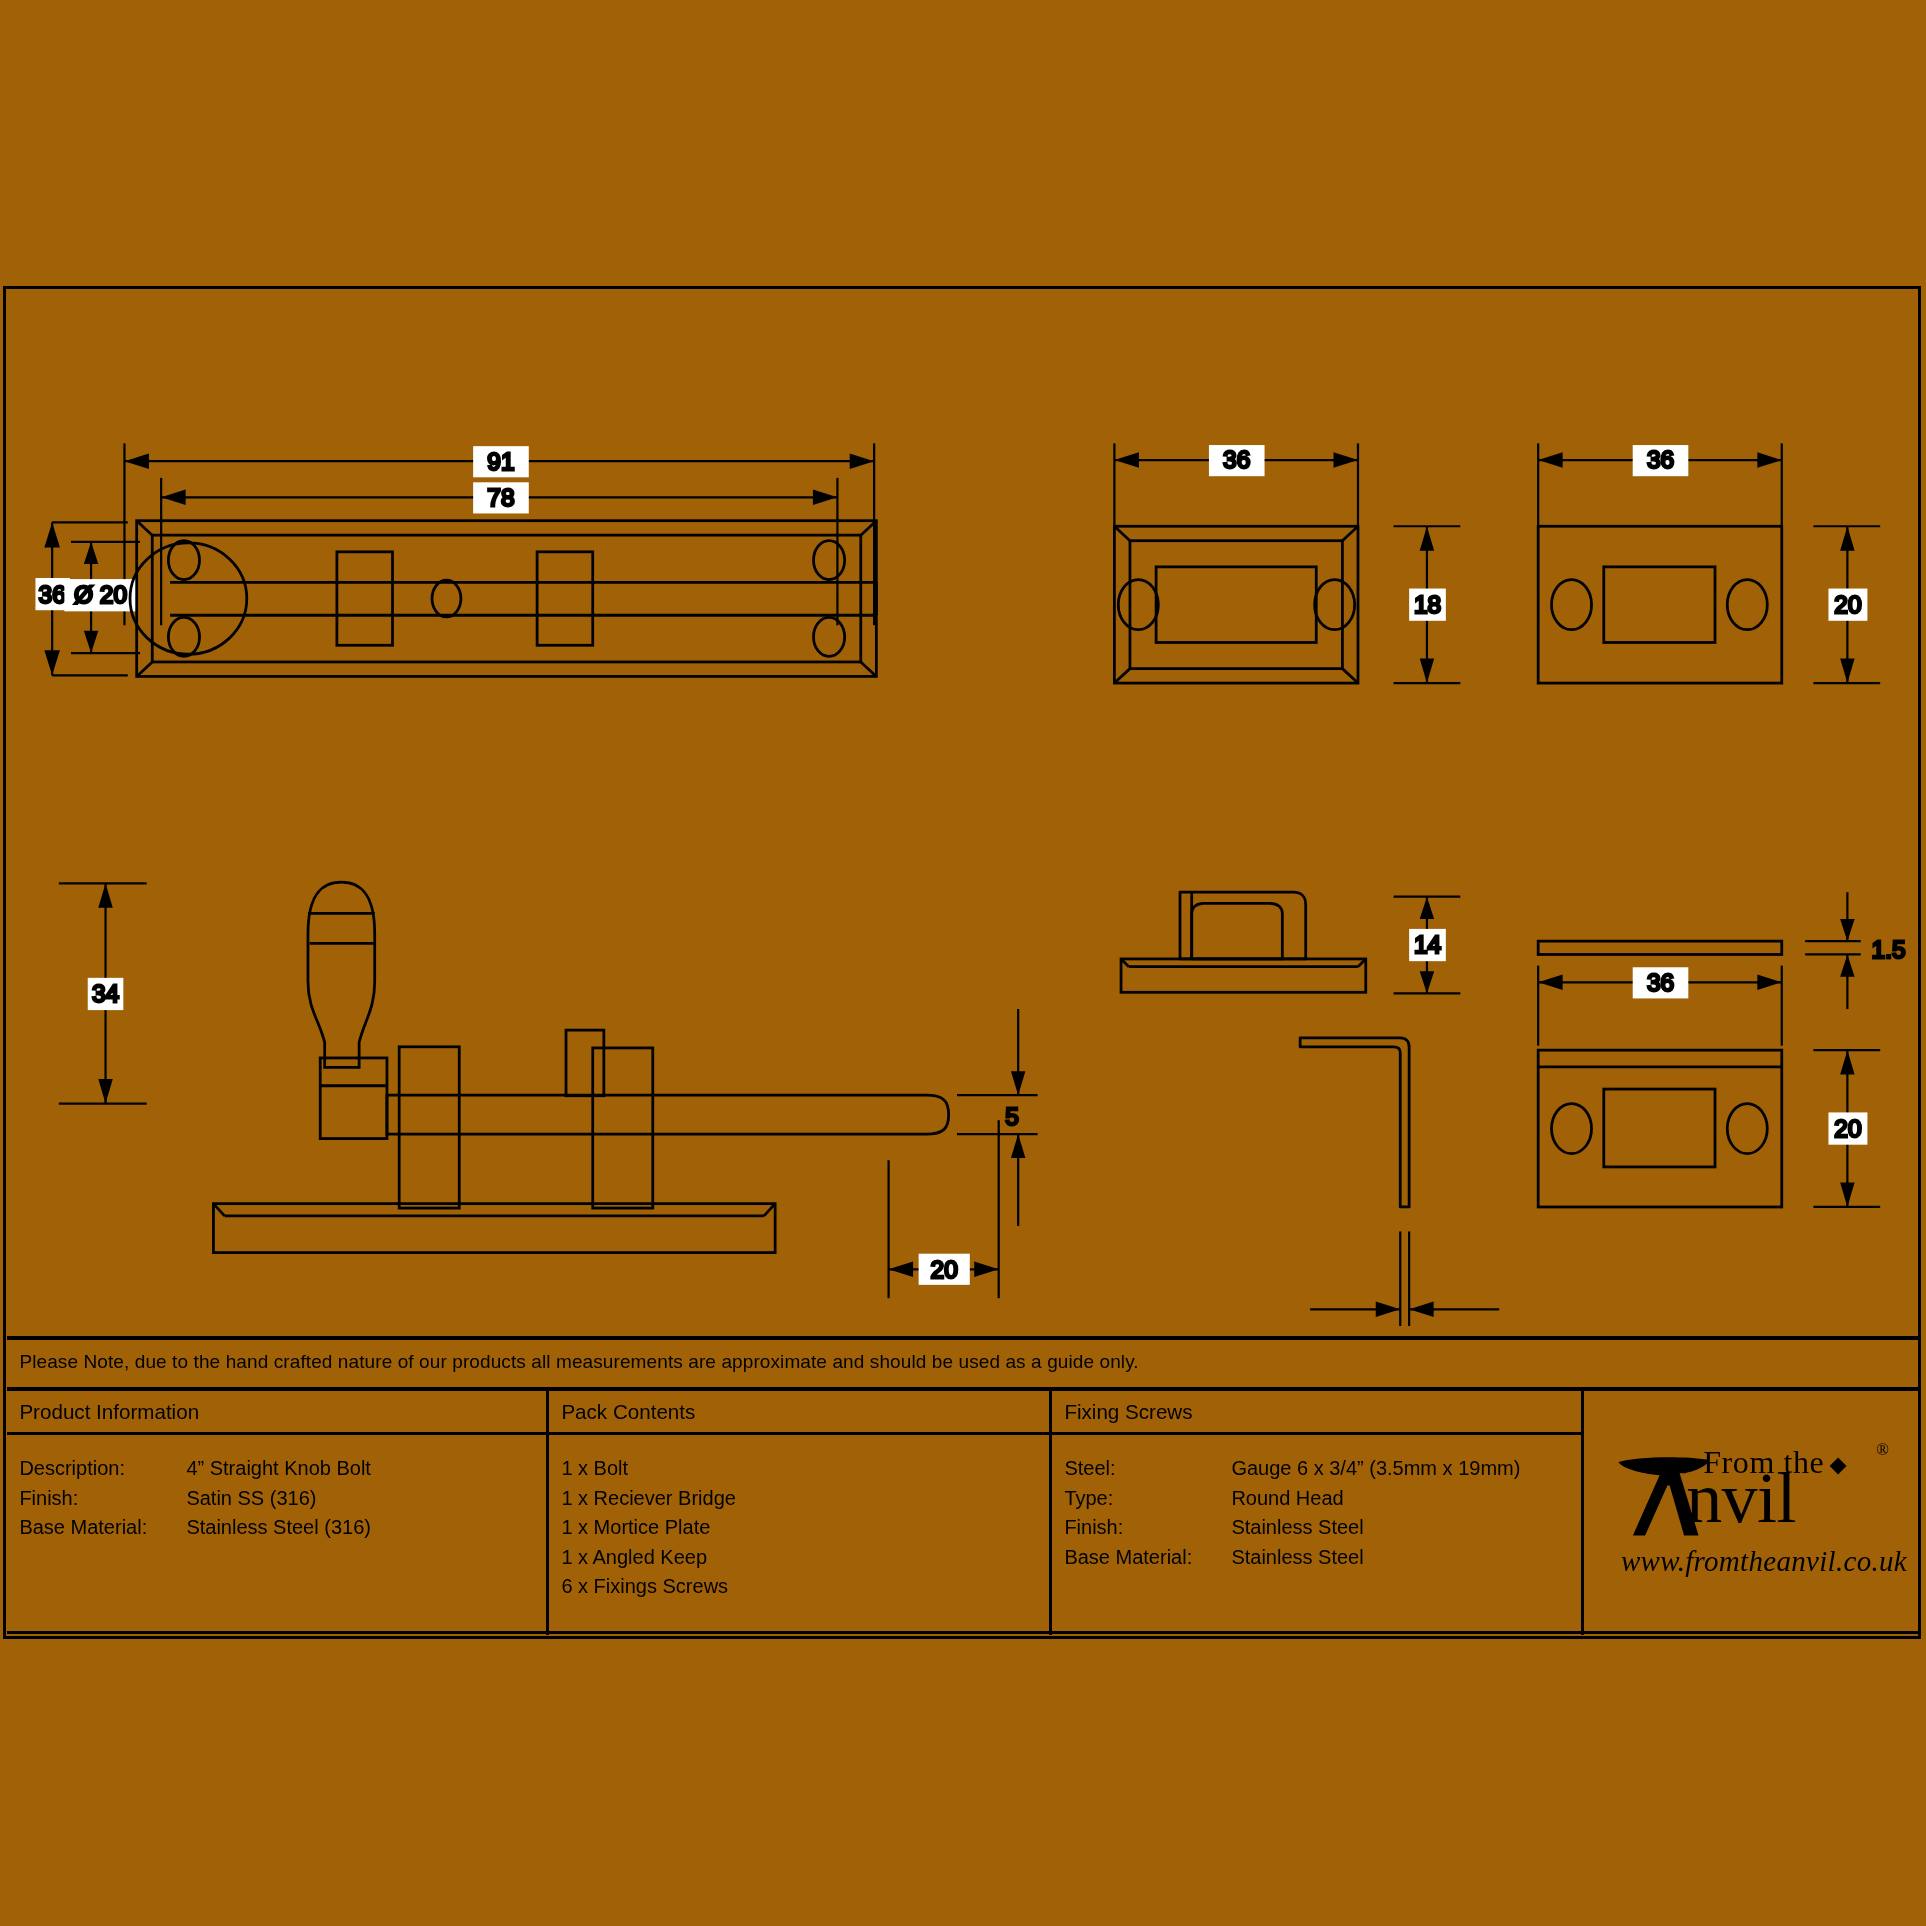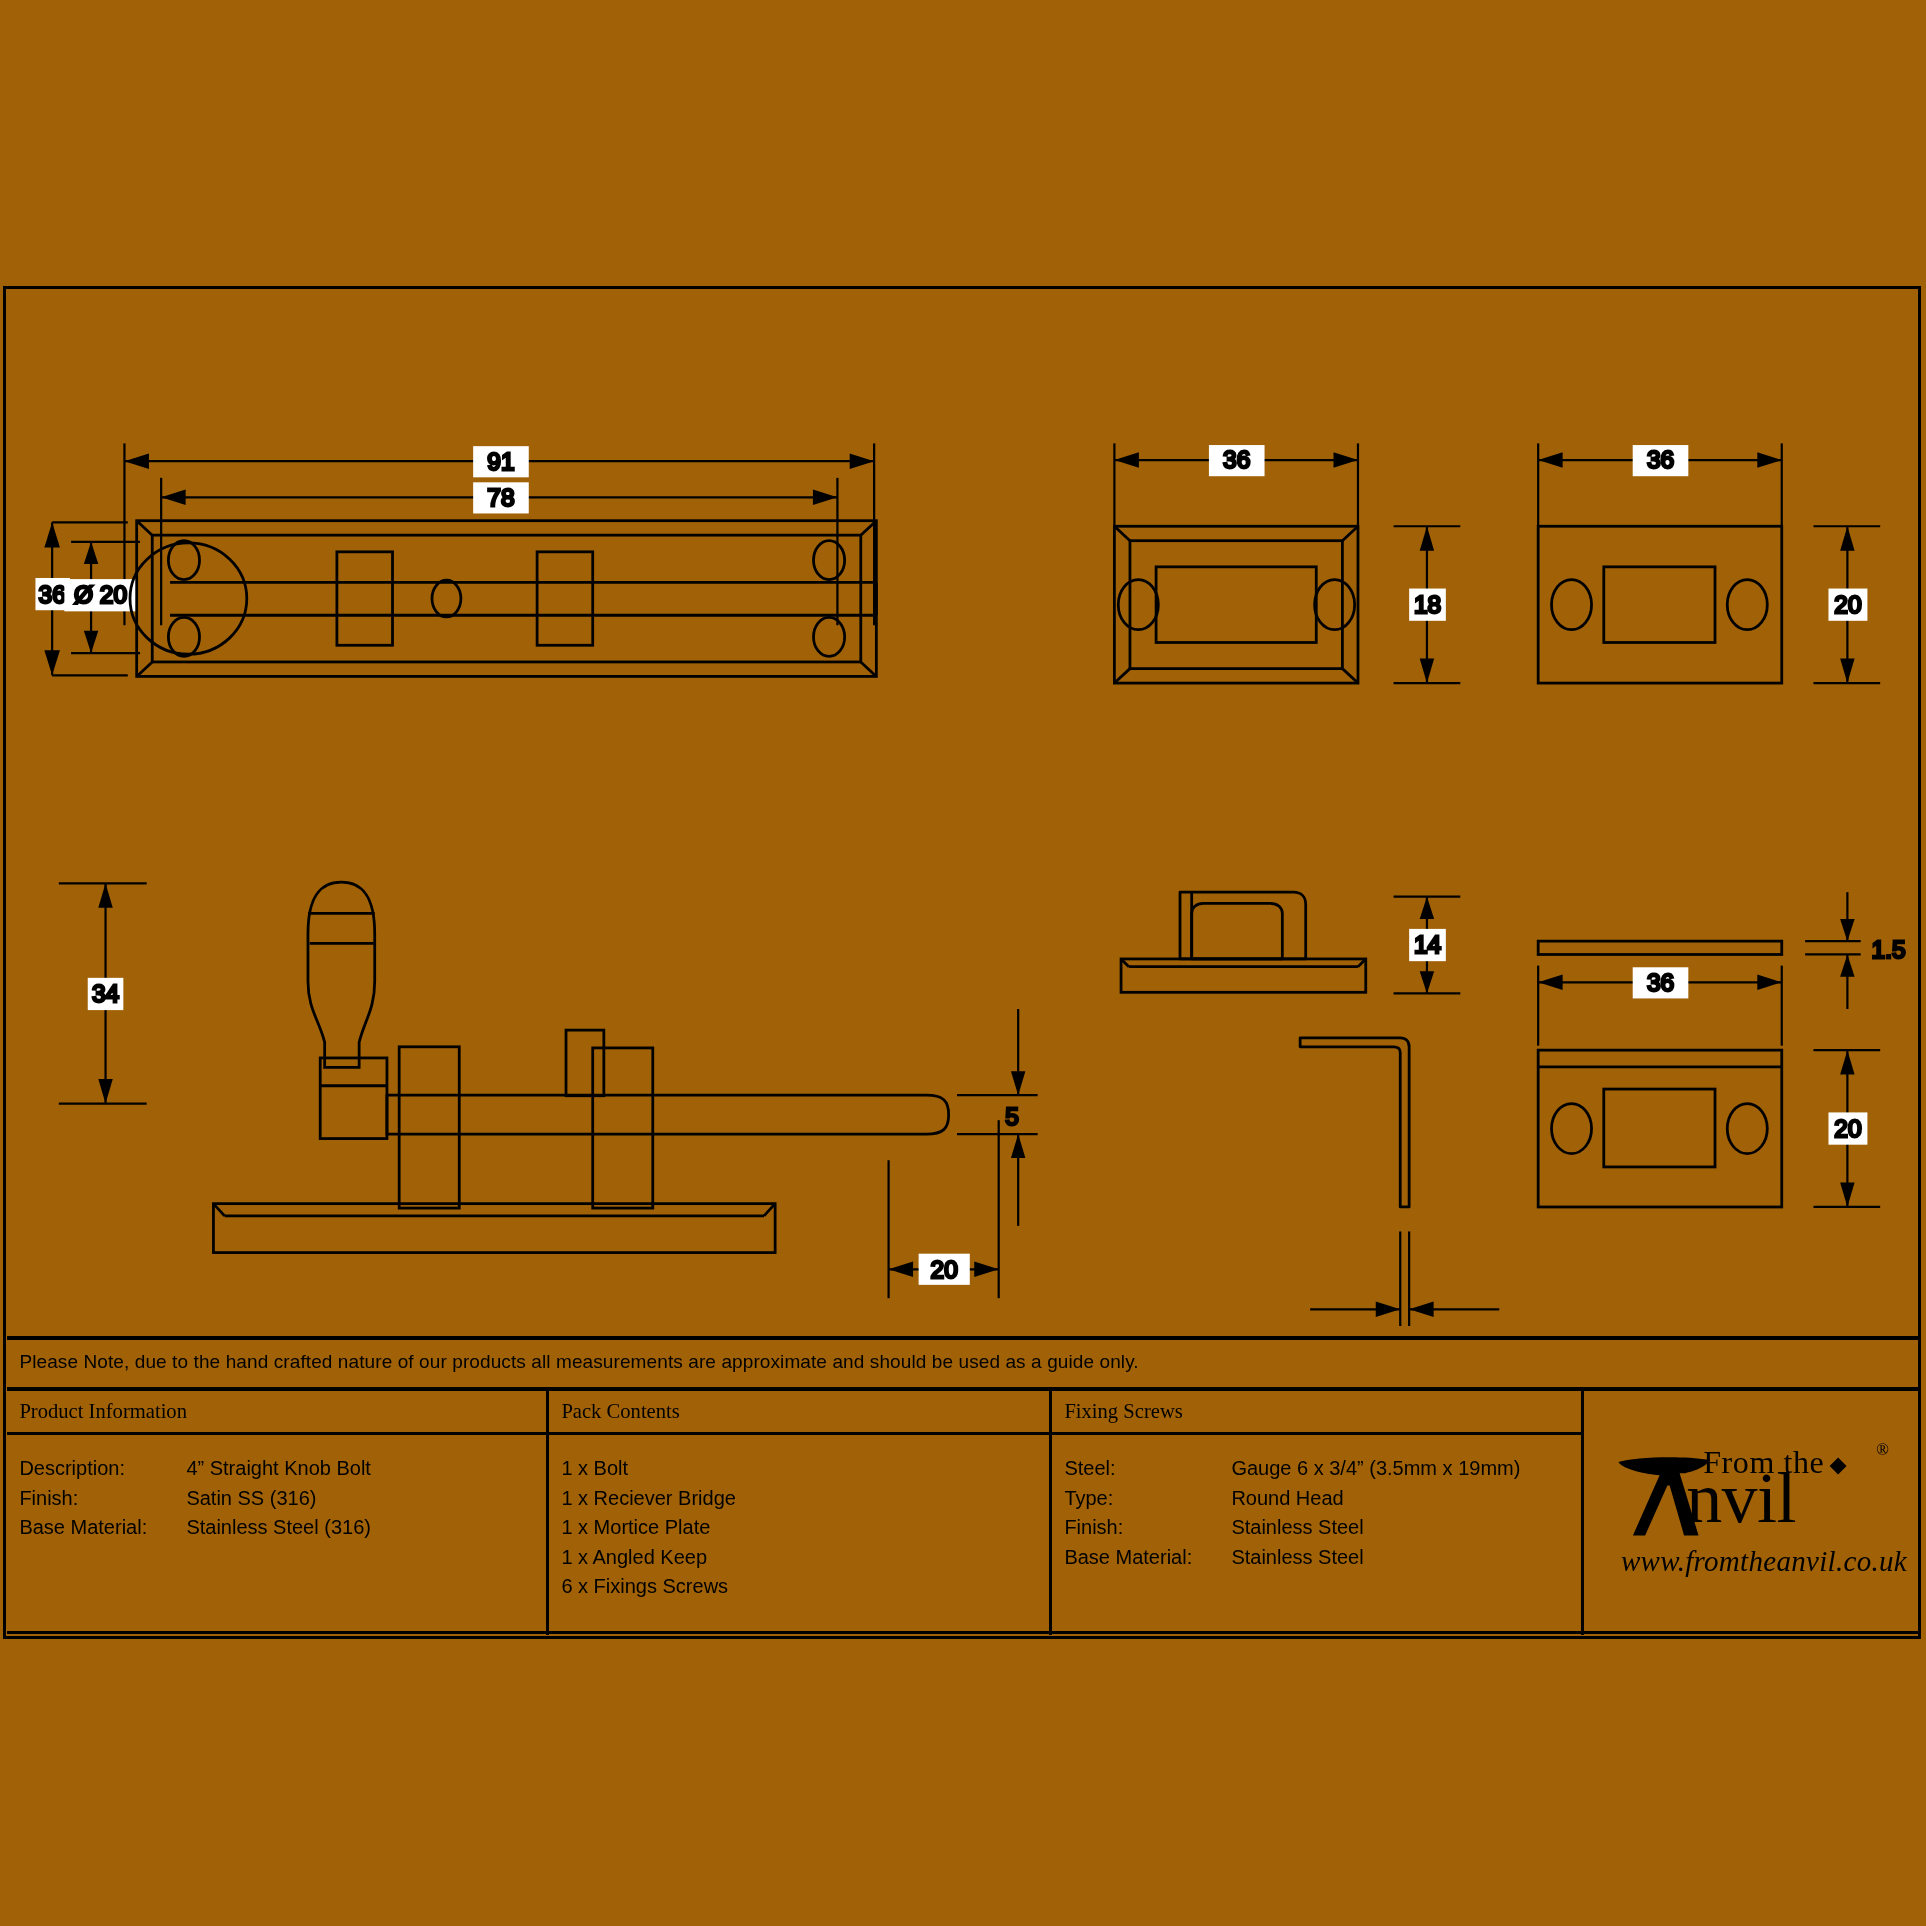--- a/index.html
+++ b/index.html
@@ -54,21 +54,21 @@
   }
   .note-text {
     padding-left: 12.2px;
     font-size: 19px;
     letter-spacing: 0.1px;
     white-space: nowrap;
   }
   .hdr-row {
     position: absolute;
     left: 0; top: 55px;
-    width: 1911px; height: 32px; font-family: Liberation Serif, serif;
+    width: 1911px; height: 32px;
   }
   .cell-hdr {
     position: absolute;
     top: 0;
     height: 41px;
     display: flex; align-items: center;
     font-size: 20.6px;
     padding-left: 12.2px;
     box-sizing: border-box;
     white-space: nowrap;

